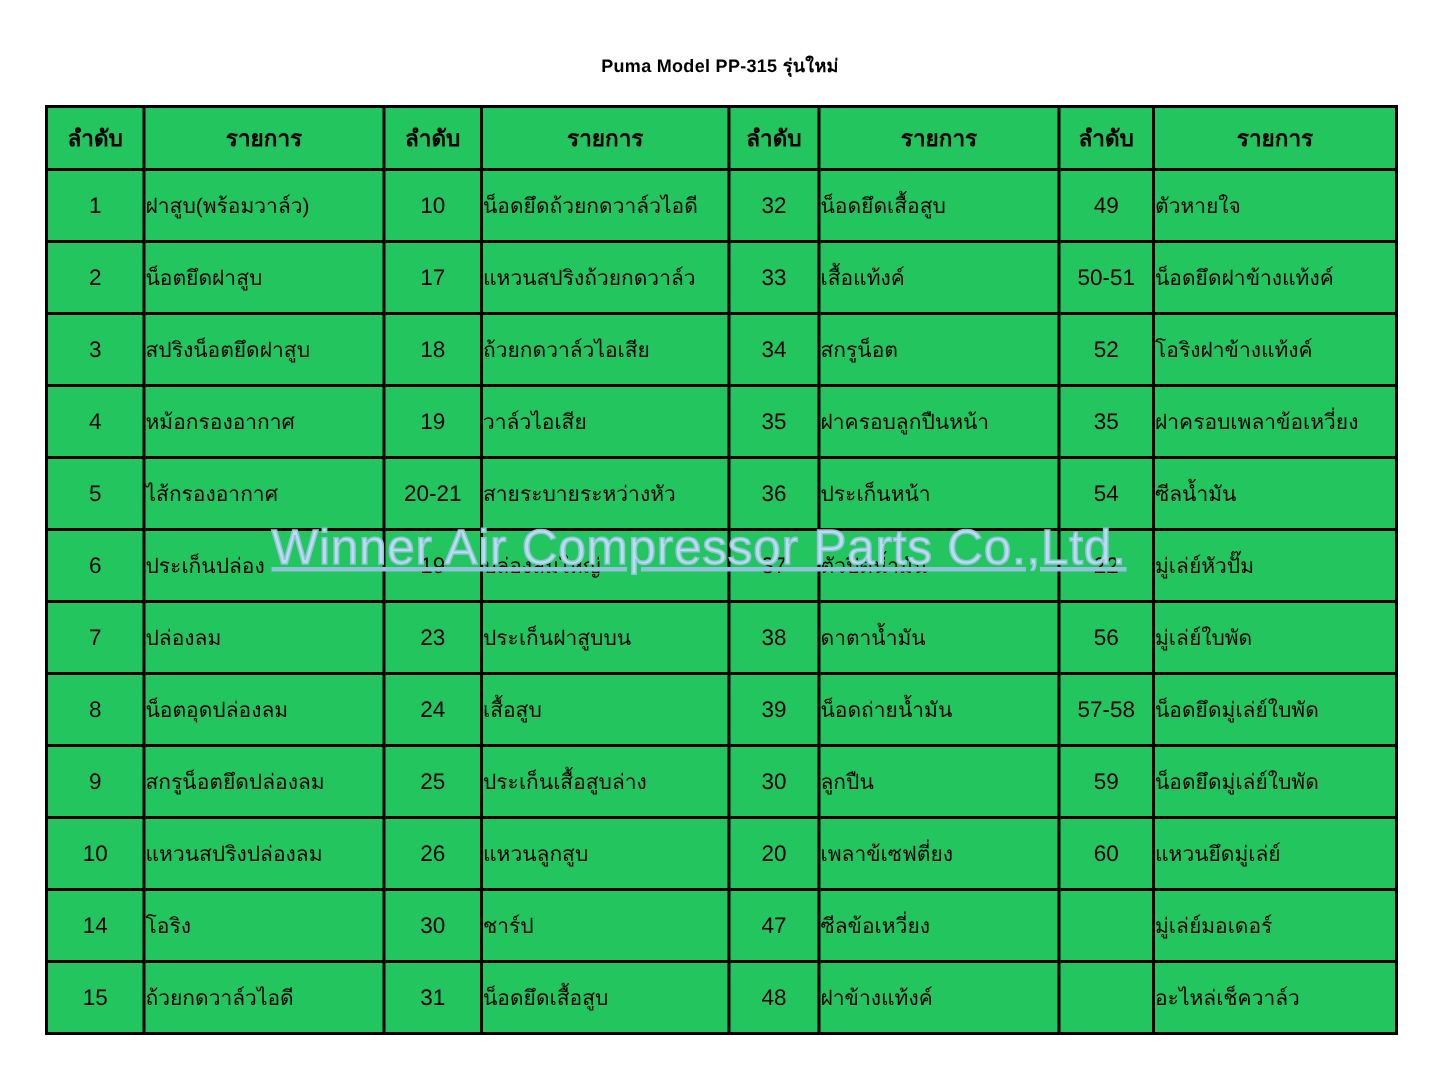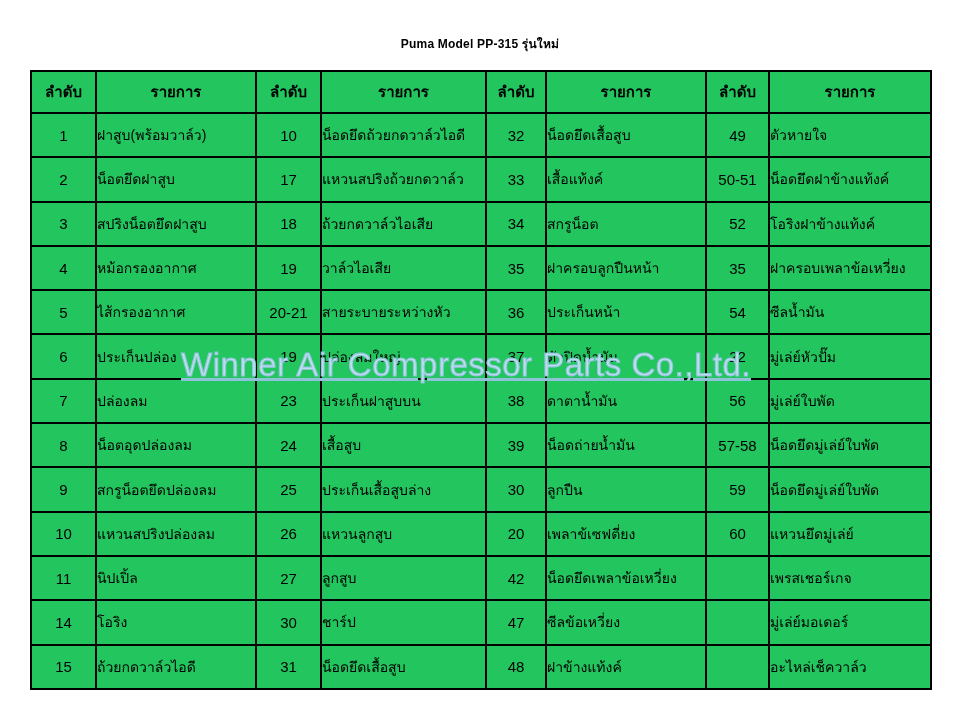--- a/index.html
+++ b/index.html
@@ -154,30 +154,20 @@
         <td class="num">10</td>
         <td class="item">แหวนสปริงปล่องลม</td>
         <td class="num">26</td>
         <td class="item">แหวนลูกสูบ</td>
         <td class="num">20</td>
         <td class="item">เพลาข้เซฟตี่ยง</td>
         <td class="num">60</td>
         <td class="item">แหวนยึดมู่เล่ย์</td>
       </tr>
       <tr>
-        <td class="num">11</td>
-        <td class="item">นิปเปิ้ล</td>
-        <td class="num">27</td>
-        <td class="item">ลูกสูบ</td>
-        <td class="num">42</td>
-        <td class="item">น็อดยึดเพลาข้อเหวี่ยง</td>
-        <td class="num"></td>
-        <td class="item">เพรสเชอร์เกจ</td>
-      </tr>
-      <tr>
         <td class="num">14</td>
         <td class="item">โอริง</td>
         <td class="num">30</td>
         <td class="item">ชาร์ป</td>
         <td class="num">47</td>
         <td class="item">ซีลข้อเหวี่ยง</td>
         <td class="num"></td>
         <td class="item">มู่เล่ย์มอเดอร์</td>
       </tr>
       <tr>

